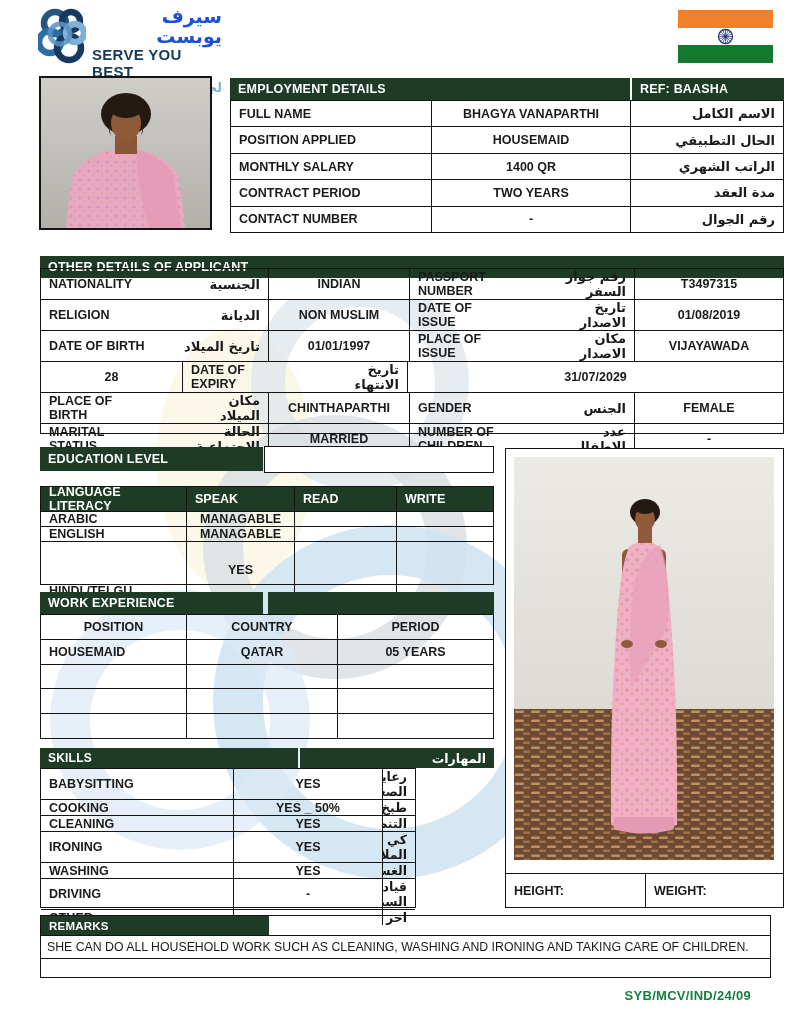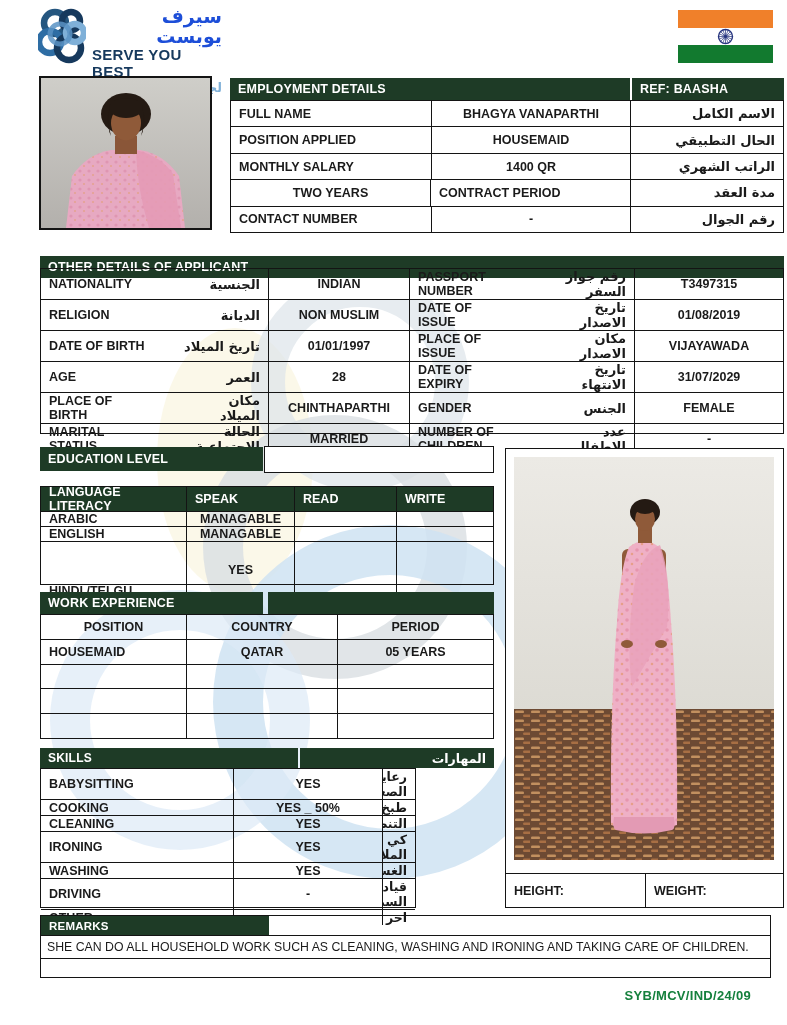--- a/index.html
+++ b/index.html
@@ -143,22 +143,22 @@
         </div>
     </div>
     <div class="tr">
       <div class="td lbl" style="width:200px;">MONTHLY SALARY</div>
       <div class="td val" style="width:199px;">1400 QR</div>
       <div class="td arx" style="flex:1;">
           <span class="ar">الراتب الشهري</span>
         </div>
     </div>
     <div class="tr">
+      <div class="td lbl" style="width:200px;">CONTRACT PERIOD</div>
       <div class="td val" style="width:199px;">TWO YEARS</div>
-      <div class="td lbl" style="width:200px;">CONTRACT PERIOD</div>
       <div class="td arx" style="flex:1;">
           <span class="ar">مدة العقد</span>
         </div>
     </div>
     <div class="tr">
       <div class="td lbl" style="width:200px;">CONTACT NUMBER</div>
       <div class="td val" style="width:199px;">-</div>
       <div class="td arx" style="flex:1;">
           <span class="ar">رقم الجوال</span>
         </div>
@@ -201,24 +201,20 @@
       </div>
       <div class="td val" style="width:141px;">01/01/1997</div>
       <div class="td split" style="width:225px;">
         <span class="lbl" style="padding-left:0;">PLACE OF ISSUE</span>
         <span class="ar">مكان الاصدار</span>
       </div>
       <div class="td val" style="flex:1;">VIJAYAWADA</div>
     </div>
 
     <div class="tr">
-      <div class="td split" style="width:227px;">
-        <span class="lbl" style="padding-left:0;">AGE</span>
-        <span class="ar">العمر</span>
-      </div>
       <div class="td val" style="width:141px;">28</div>
       <div class="td split" style="width:225px;">
         <span class="lbl" style="padding-left:0;">DATE OF EXPIRY</span>
         <span class="ar">تاريخ الانتهاء</span>
       </div>
       <div class="td val" style="flex:1;">31/07/2029</div>
     </div>
 
     <div class="tr">
       <div class="td split" style="width:227px;">

